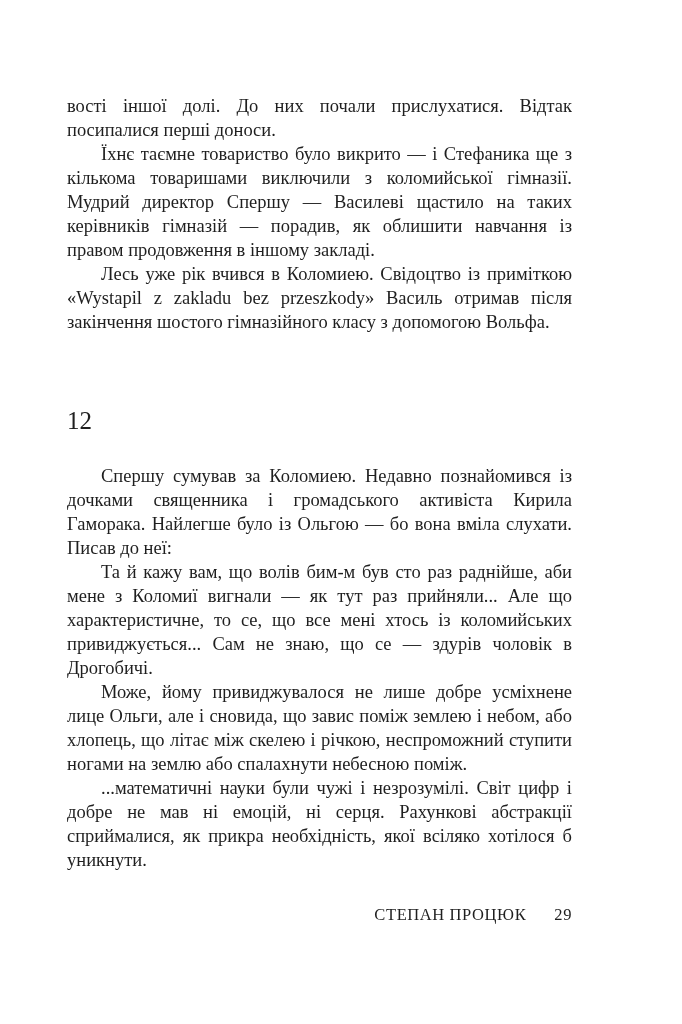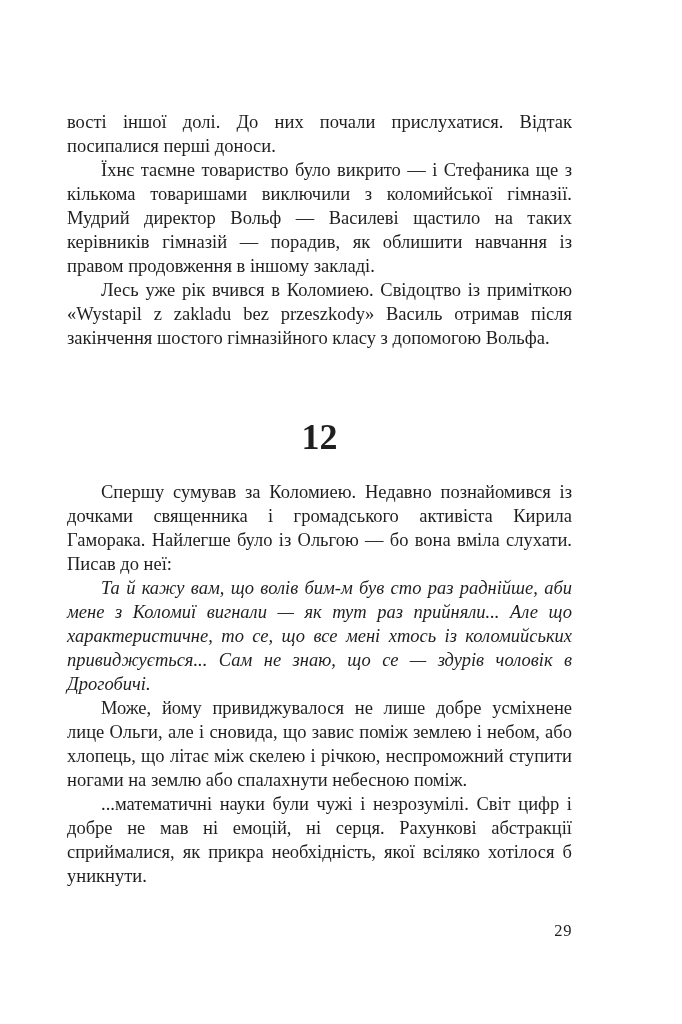--- a/index.html
+++ b/index.html
@@ -16,48 +16,45 @@
     height: 1024px;
     background: var(--bg);
     position: relative;
     overflow: hidden;
     font-family: "Liberation Serif", "DejaVu Serif", serif;
     color: var(--fg);
   }
   .page {
     position: absolute;
     inset: 0;
-    margin-top: 16px;
   }
   .content {
     position: absolute;
     left: 67px;
     top: 0;
     width: 505px;
     padding-top: 94px;
   }
   p.body-par {
     margin: 0;
     font-size: 18.5px;
     line-height: 24px;
     text-align: justify;
     text-justify: inter-word;
   }
   p.indent {
     text-indent: 34px;
   }
   p.italic {
-    font-style: italic;
   }
   h2.chapter {
     margin: 70px 0 26px 0;
-    font-weight: 700;
-    font-size: 36px;
+    font-weight: 400;
+    font-size: 25px;
     line-height: 34px;
-    text-align: center;
     color: var(--fg);
   }
   .footer {
     position: absolute;
     left: 67px;
     top: 904px;
     width: 505px;
     display: flex;
     justify-content: flex-end;
     align-items: baseline;
@@ -68,28 +65,29 @@
     color: var(--fg);
   }
 </style>
 </head>
 <body>
 
 <div class="page">
 
   <div class="content">
     <p class="body-par">вості іншої долі. До них почали прислухатися. Відтак посипалися перші доноси.</p>
-    <p class="body-par indent">Їхнє таємне товариство було викрито — і Стефаника ще з кількома товаришами виключили з коломийської гімназії. Мудрий директор Вольф — Василеві щастило на таких керівників гімназій — порадив, як облишити навчання із правом продовження в іншому закладі.</p>
+    <p class="body-par indent">Їхнє таємне товариство було викрито — і Стефаника ще з кількома товаришами виключили з коломийської гімназії. Мудрий директор Спершу — Василеві щастило на таких керівників гімназій — порадив, як облишити навчання із правом продовження в іншому закладі.</p>
     <p class="body-par indent">Лесь уже рік вчився в Коломиею. Свідоцтво із приміткою «Wystapil z zakladu bez przeszkody» Василь отримав після закінчення шостого гімназійного класу з допомогою Вольфа.</p>
 
     <h2 class="chapter">12</h2>
 
     <p class="body-par indent">Спершу сумував за Коломиею. Недавно познайомився із дочками священника і громадського активіста Кирила Гаморака. Найлегше було із Ольгою — бо вона вміла слухати. Писав до неї:</p>
     <p class="body-par indent italic">Та й кажу вам, що волів бим-м був сто раз раднійше, аби мене з Коломиї вигнали — як тут раз прийняли... Але що характеристичне, то се, що все мені хтось із коломийських привиджується... Сам не знаю, що се — здурів чоловік в Дрогобичі.</p>
     <p class="body-par indent">Може, йому привиджувалося не лише добре усміхнене лице Ольги, але і сновида, що завис поміж землею і небом, або хлопець, що літає між скелею і річкою, неспроможний ступити ногами на землю або спалахнути небесною поміж.</p>
     <p class="body-par indent">...математичні науки були чужі і незрозумілі. Світ цифр і добре не мав ні емоцій, ні серця. Рахункові абстракції сприймалися, як прикра необхідність, якої всіляко хотілося б уникнути.</p>
   </div>
 
   <div class="footer">
+    <span>СТЕПАН ПРОЦЮК</span>
     <span>29</span>
   </div>
 
 </div>
 
 </body></html>

